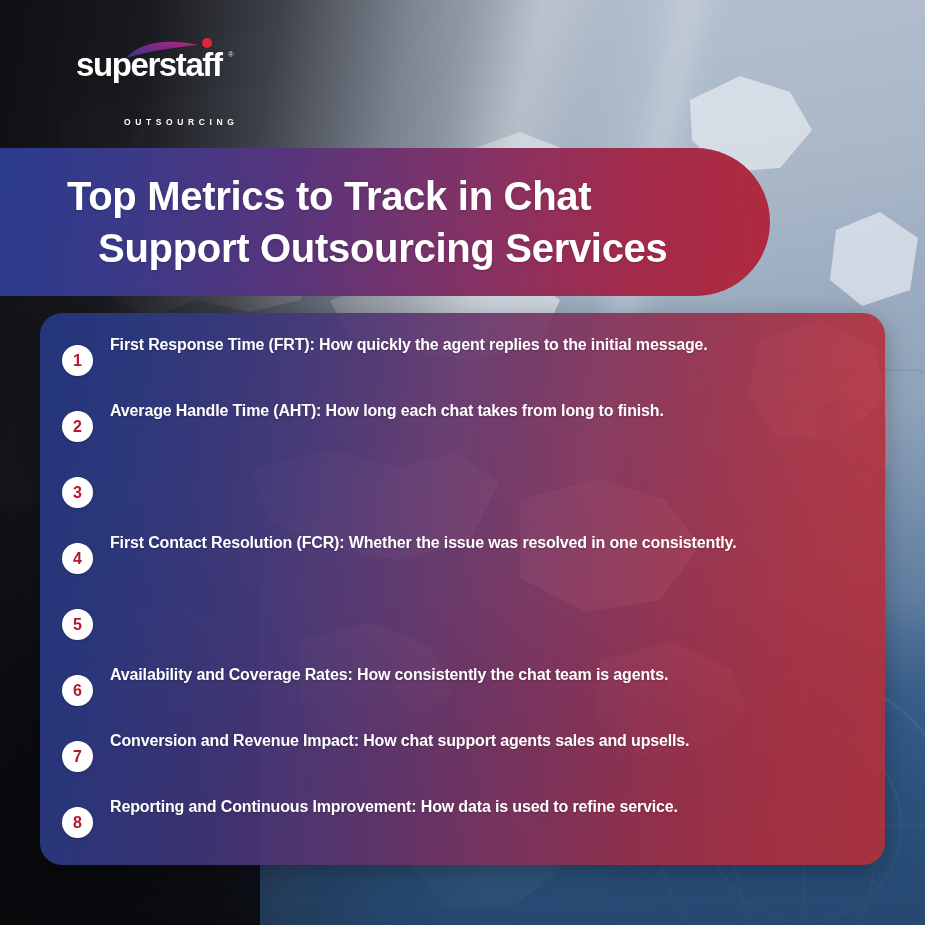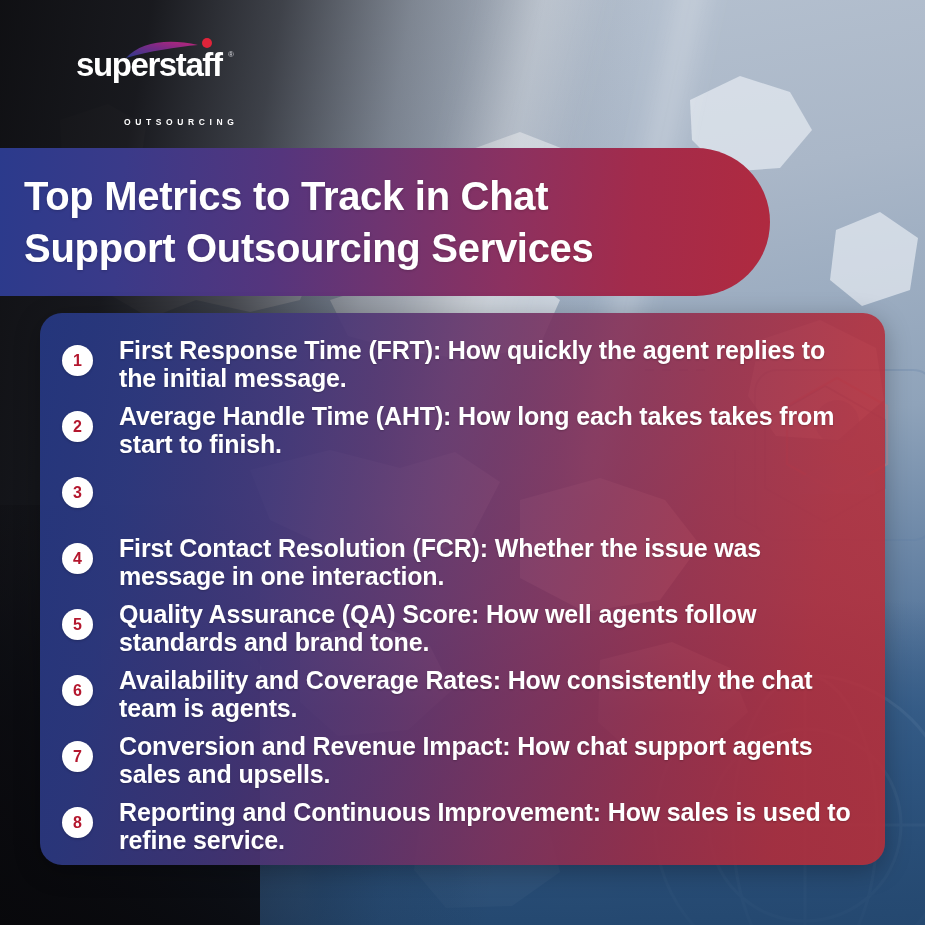--- a/index.html
+++ b/index.html
@@ -115,25 +115,25 @@
     background: linear-gradient(95deg, #2b3a8c 0%, #3a3a89 16%, #55357d 36%, #6f3470 50%, #8c3160 66%, #a32b4b 82%, #b02a3f 100%);
     border-radius: 0 74px 74px 0;
     display: flex; align-items: center;
   }
   .title-text {
     color: #ffffff;
     font-size: 40px;
     font-weight: 700;
     line-height: 1.3;
     letter-spacing: -0.3px;
-    padding-left: 24px;
+    padding-left: 67px;
     padding-right: 44px;
     text-shadow: 0 1px 3px rgba(0,0,0,.18);
   }
-  .title-text .l2 { display: block; }
+  .title-text .l2 { display: block; margin-left: 31px; }
 
   
   .list-panel {
     position: absolute; left: 40px; top: 313px;
     width: 845px; height: 552px;
     border-radius: 22px;
     background: linear-gradient(100deg,
       rgba(37,56,131,0.93) 0%,
       rgba(45,57,130,0.92) 12%,
       rgba(66,54,122,0.90) 28%,
@@ -164,24 +164,24 @@
     background: #ffffff;
     color: #b4172e;
     font-size: 16px;
     font-weight: 700;
     display: flex; align-items: center; justify-content: center;
     margin-top: 10px;
     box-shadow: 0 1px 3px rgba(0,0,0,.20);
   }
   .metric-text {
     color: #ffffff;
-    font-size: 25px;
+    font-size: 16px;
     font-weight: 700;
     line-height: 1.12;
-    margin-left: 26px;
+    margin-left: 17px;
     margin-top: 1px;
     letter-spacing: -0.15px;
     text-shadow: 0 1px 2px rgba(0,0,0,.22);
   }
 </style>
 </head>
 <body>
 
 <div id="stage">
 
@@ -295,48 +295,47 @@
   <div class="list-panel">
     <ul class="metric-list">
 
       <li class="metric-item">
         <span class="badge">1</span>
         <span class="metric-text">First Response Time (FRT): How quickly the agent replies to the initial message.</span>
       </li>
 
       <li class="metric-item">
         <span class="badge">2</span>
-        <span class="metric-text">Average Handle Time (AHT): How long each takes takes from start to finish.</span>
+        <span class="metric-text">Average Handle Time (AHT): How long each chat takes from long to finish.</span>
       </li>
 
       <li class="metric-item">
         <span class="badge">3</span>
       </li>
 
       <li class="metric-item">
         <span class="badge">4</span>
-        <span class="metric-text">First Contact Resolution (FCR): Whether the issue was message in one interaction.</span>
+        <span class="metric-text">First Contact Resolution (FCR): Whether the issue was resolved in one consistently.</span>
       </li>
 
       <li class="metric-item">
         <span class="badge">5</span>
-        <span class="metric-text">Quality Assurance (QA) Score: How well agents follow standards and brand tone.</span>
       </li>
 
       <li class="metric-item">
         <span class="badge">6</span>
         <span class="metric-text">Availability and Coverage Rates: How consistently the chat team is agents.</span>
       </li>
 
       <li class="metric-item">
         <span class="badge">7</span>
         <span class="metric-text">Conversion and Revenue Impact: How chat support agents sales and upsells.</span>
       </li>
 
       <li class="metric-item">
         <span class="badge">8</span>
-        <span class="metric-text">Reporting and Continuous Improvement: How sales is used to refine service.</span>
+        <span class="metric-text">Reporting and Continuous Improvement: How data is used to refine service.</span>
       </li>
 
     </ul>
   </div>
 
 </div>
 
 </body></html>

